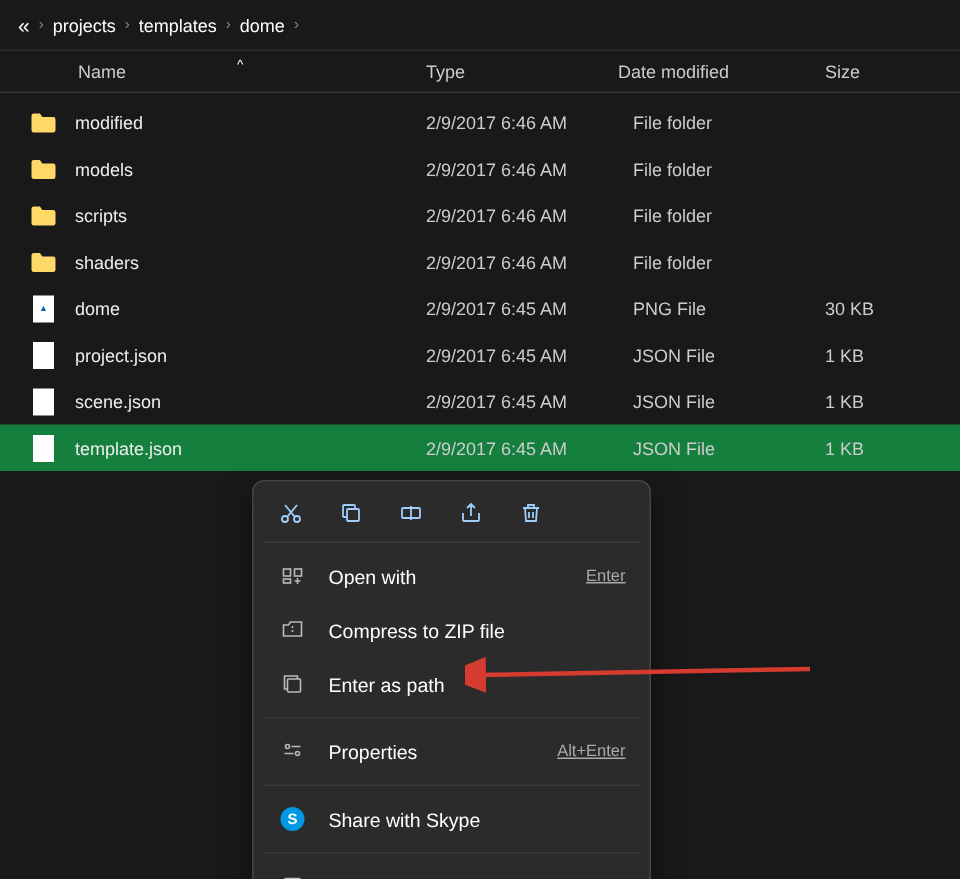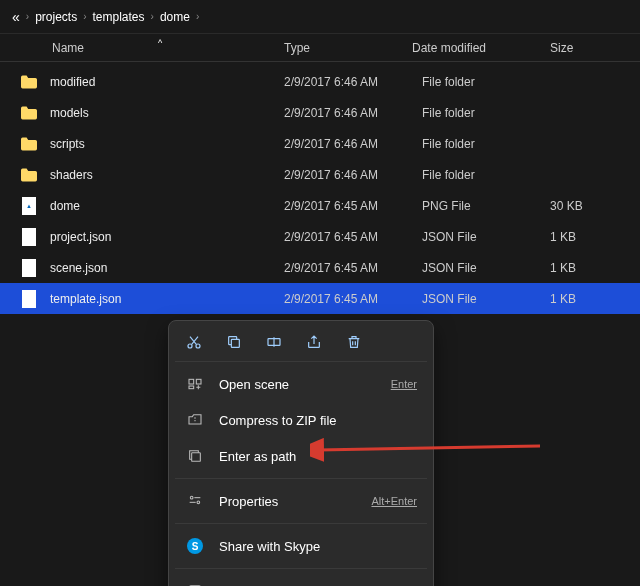--- a/index.html
+++ b/index.html
@@ -13,21 +13,21 @@
 .header-row { display: flex; border-bottom: 1px solid #333; height: 28px; align-items: center; padding-left: 18px; color: #ccc; }
 .header-row .col { font-size: 12px; }
 .col-name { flex: 0 0 266px; padding-left: 34px; }
 .col-date { flex: 0 0 138px; }
 .col-type { flex: 0 0 128px; }
 .col-size { flex: 1; text-align: left; }
 .header-row .chev-up { position: absolute; left: 158px; top: 38px; font-size: 9px; color: #fff; }
 
 .file-list { padding-top: 4px; }
 .row { display: flex; align-items: center; height: 31px; padding-left: 18px; color: #eee; }
-.row.selected { background: #1d4ed8; }
+.row.selected { background: #15803d; }
 .row .icon { width: 22px; height: 22px; margin-right: 10px; display: flex; align-items: center; justify-content: center; }
 .row .name { flex: 0 0 234px; font-size: 12px; }
 .row .date { flex: 0 0 138px; font-size: 12px; color: #ccc; }
 .row .type { flex: 0 0 128px; font-size: 12px; color: #ccc; }
 .row .size { flex: 1; text-align: left; padding-right: 12px; font-size: 12px; color: #ccc; }
 
 .folder-svg { fill: #ffd968; }
 .file-svg { background: #fff; width: 14px; height: 18px; display: flex; align-items: center; justify-content: center; }
 .file-svg span { color: #000; font-size: 7px; font-weight: bold; }
 
@@ -191,21 +191,21 @@
   <div id="cm-items">
       <div class="cm-item">
         <div class="cm-icon">
           <svg width="16" height="16" viewBox="0 0 24 24" fill="none" stroke="currentColor" stroke-width="1.6">
             <rect x="3" y="5" width="7" height="7"></rect>
             <rect x="14" y="5" width="7" height="7"></rect>
             <rect x="3" y="15" width="7" height="4"></rect>
             <path d="M17 14v6M14 17h6"></path>
           </svg>
         </div>
-        <div class="cm-label">Open scene</div>
+        <div class="cm-label">Open with</div>
         <div class="cm-shortcut">Enter</div>
       </div>
       <div class="cm-item">
         <div class="cm-icon">
           <svg width="16" height="16" viewBox="0 0 24 24" fill="none" stroke="currentColor" stroke-width="1.6">
             <path d="M3 7h5l2-3h11v14H3z"></path>
             <path d="M12 8v2M12 12v2"></path>
           </svg>
         </div>
         <div class="cm-label">Compress to ZIP file</div>

